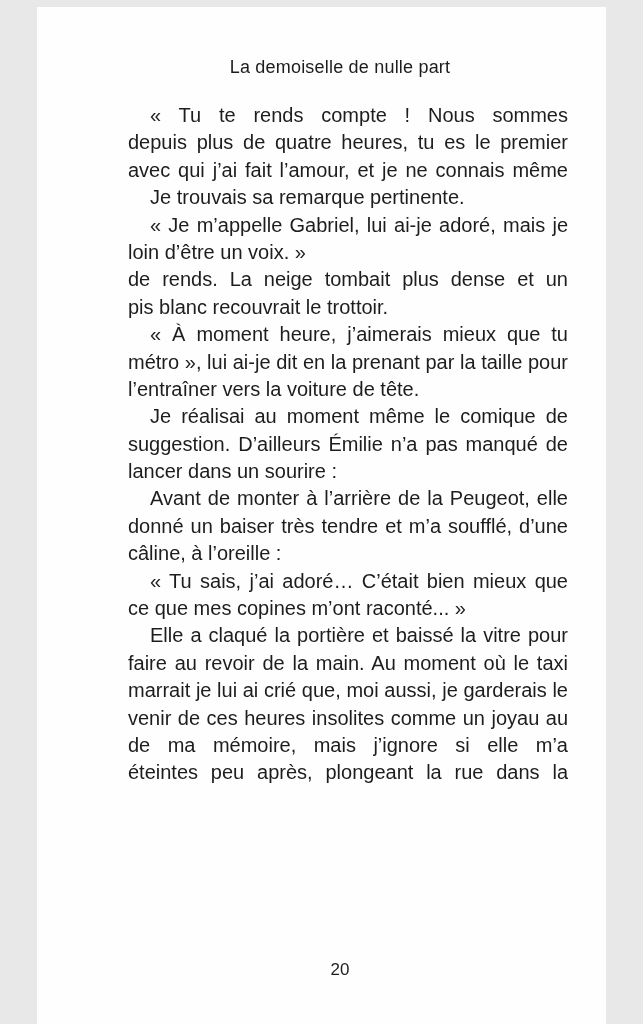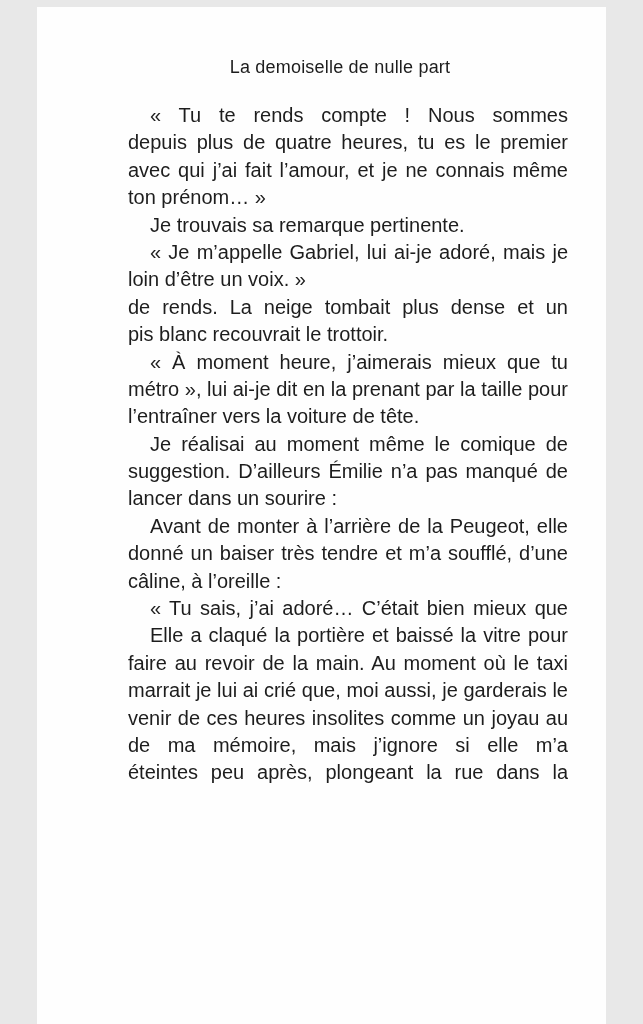--- a/index.html
+++ b/index.html
@@ -65,21 +65,20 @@
 <body>
 
 <div class="page">
   <div class="running-title">La demoiselle de nulle part</div>
 
   <div class="text-block">
       <div class="paragraph">
         <div class="line para-first">« Tu te rends compte ! Nous sommes ensemble</div>
         <div class="line">depuis plus de quatre heures, tu es le premier homme</div>
         <div class="line">avec qui j’ai fait l’amour, et je ne connais même pas</div>
-        <div class="line para-last">ton prénom… »</div>
       </div>
       <div class="paragraph">
         <div class="line para-first para-last">Je trouvais sa remarque pertinente.</div>
       </div>
       <div class="paragraph">
         <div class="line para-first">« Je m’appelle Gabriel, lui ai-je adoré, mais je suis</div>
         <div class="line para-last">loin d’être un voix. »</div>
       </div>
       <div class="paragraph">
         <div class="line">de rends. La neige tombait plus dense et un mince ta-</div>
@@ -95,26 +94,28 @@
         <div class="line">suggestion. D’ailleurs Émilie n’a pas manqué de me</div>
         <div class="line para-last">lancer dans un sourire :</div>
       </div>
       <div class="paragraph">
         <div class="line para-first">Avant de monter à l’arrière de la Peugeot, elle m’a</div>
         <div class="line">donné un baiser très tendre et m’a soufflé, d’une voix</div>
         <div class="line para-last">câline, à l’oreille :</div>
       </div>
       <div class="paragraph">
         <div class="line para-first">« Tu sais, j’ai adoré… C’était bien mieux que tout</div>
+        <div class="line para-last">ce que mes copines m’ont raconté... »</div>
       </div>
       <div class="paragraph">
         <div class="line para-first">Elle a claqué la portière et baissé la vitre pour me</div>
         <div class="line">faire au revoir de la main. Au moment où le taxi dé-</div>
         <div class="line">marrait je lui ai crié que, moi aussi, je garderais le sou-</div>
         <div class="line">venir de ces heures insolites comme un joyau au fond</div>
         <div class="line para-last">de ma mémoire, mais j’ignore si elle m’a entendu.</div>
       </div>
       <div class="paragraph">
         <div class="line">éteintes peu après, plongeant la rue dans la pénom-</div>
       </div>
     </div>
 
+  <div class="folio">20</div>
 </div>
 
 </body></html>

